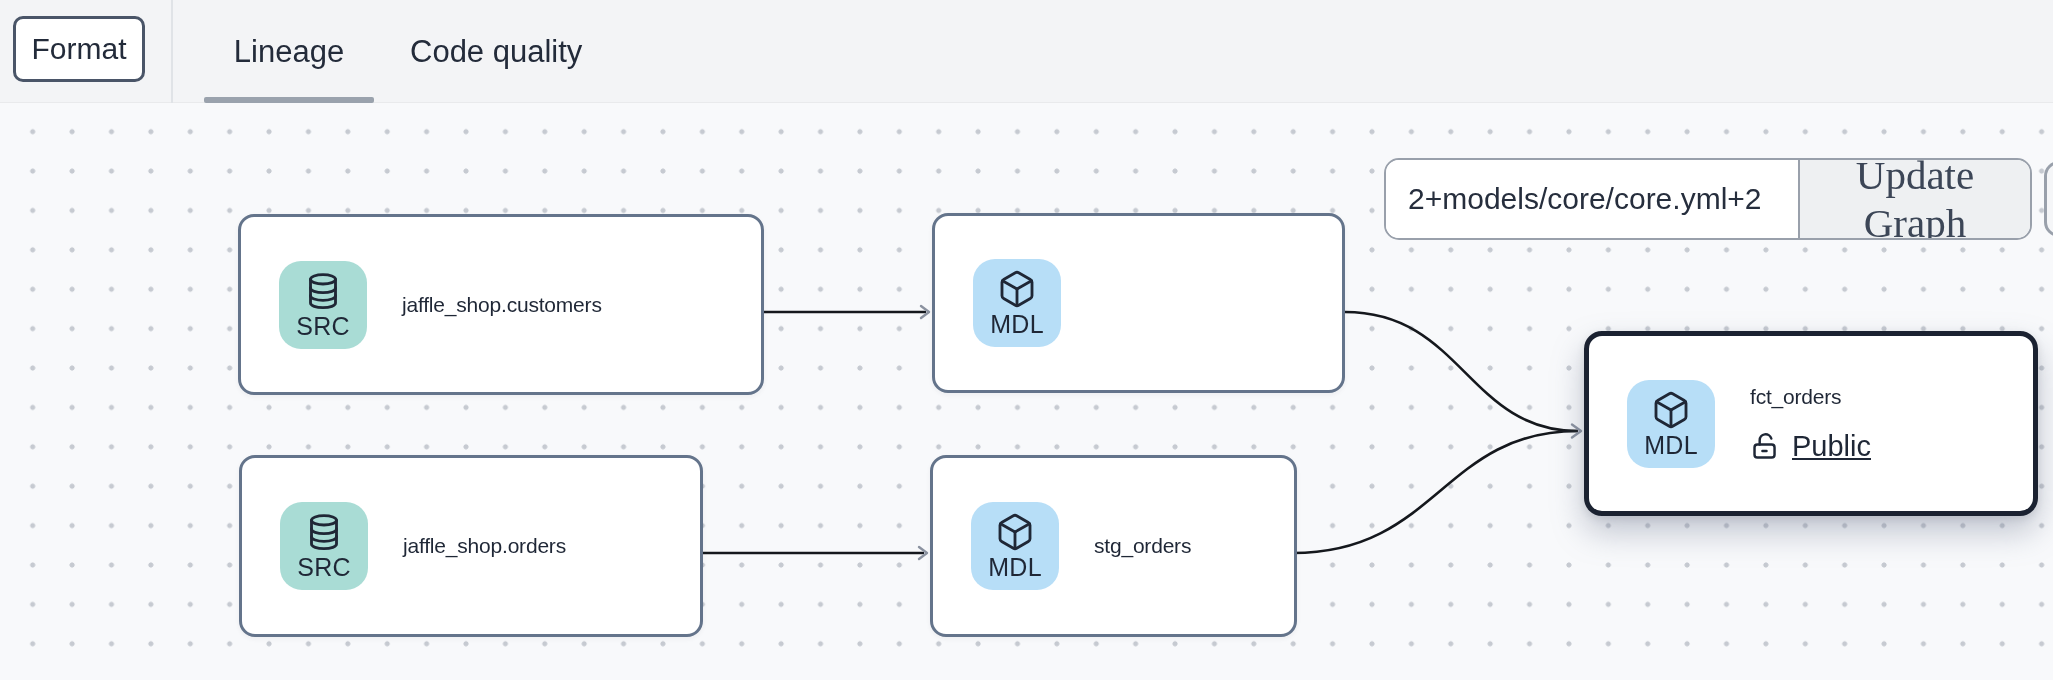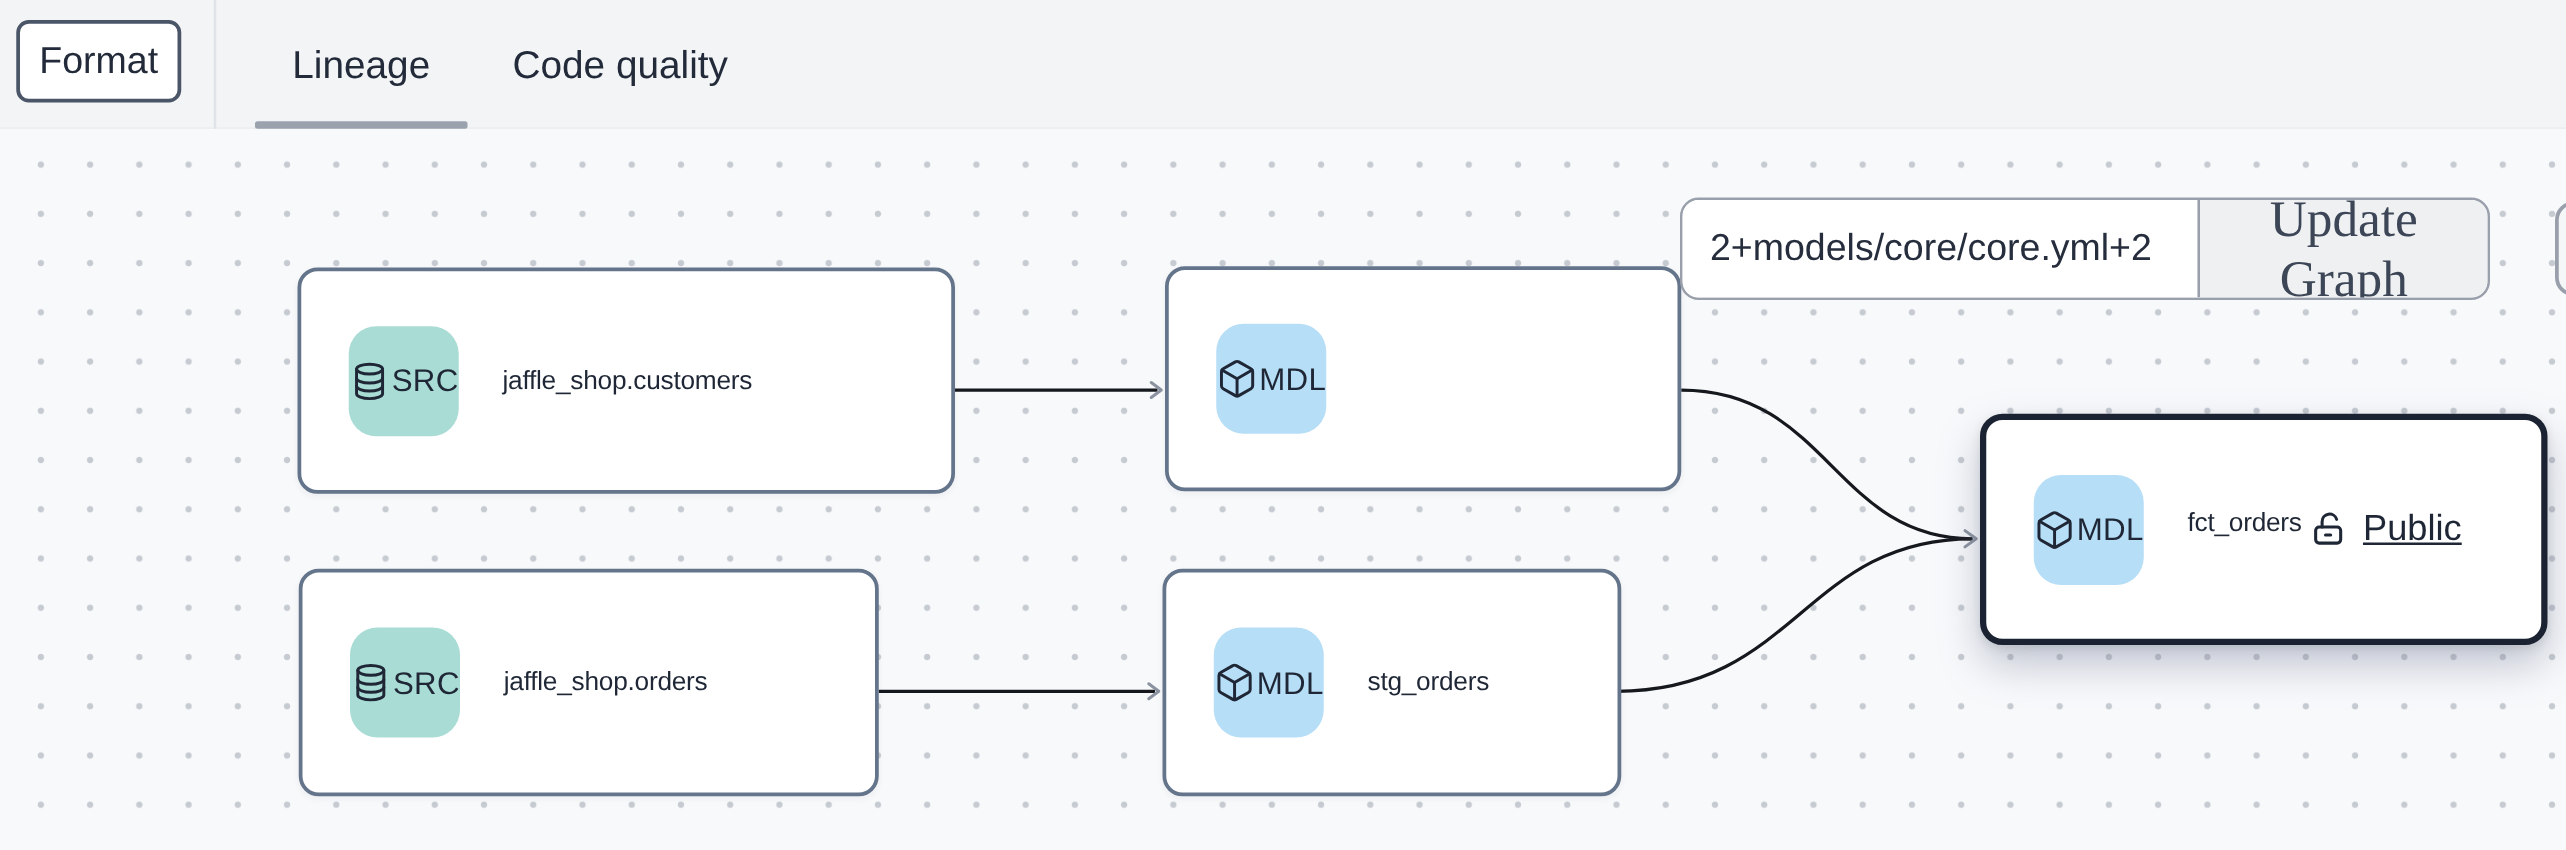--- a/index.html
+++ b/index.html
@@ -53,35 +53,35 @@
   }
   .node-1 { left:238px; top:214px; width:526px; height:181px; }
   .node-2 { left:932px; top:213px; width:413px; height:180px; }
   .node-3 { left:239px; top:455px; width:464px; height:182px; }
   .node-4 { left:930px; top:455px; width:367px; height:182px; }
   .node-5 { left:1584px; top:331px; width:454px; height:185px;
     border:5px solid #1b2231; border-radius:18px;
     box-shadow:0 16px 32px rgba(110,120,145,0.40), 0 3px 8px rgba(0,0,0,0.10); }
   .badge {
     width:88px; height:88px; border-radius:22px; flex:0 0 88px;
-    display:flex; flex-direction:row; align-items:center; justify-content:center;
+    display:flex; flex-direction:column; align-items:center; justify-content:center;
     gap:1px; color:#1f2736;
   }
   .badge-src { background:#a9dcd5; }
   .badge-mdl { background:#b7def7; }
   .badge svg { width:40px; height:40px; display:block; }
   .badge-label { font-size:25px; font-weight:500; letter-spacing:0.3px; line-height:1; margin-top:2px; }
   .node-label { margin-left:35px; font-size:21px; color:#1f2736; letter-spacing:-0.2px; white-space:nowrap; }
-  .node-col { margin-left:35px; display:flex; flex-direction:row; gap:7px; }
+  .node-col { margin-left:35px; display:flex; flex-direction:column; gap:21px; }
   .node-col .node-label { margin-left:0; }
   .node-meta { display:flex; align-items:center; gap:11px; font-size:29px; color:#1f2736;text-decoration:underline; }
   .node-meta svg { width:31px; height:31px; display:block; }
   
   .selector-group {
-    position:absolute; left:1344px; top:158px; width:648px; height:82px; z-index:4;
+    position:absolute; left:1384px; top:158px; width:648px; height:82px; z-index:4;
     border:2px solid #99a0ab; border-radius:15px; overflow:hidden;
     display:flex; background:#ffffff;
   }
   .selector-input {
     flex:1; border:none; outline:none; background:#ffffff;
     font-family:inherit; font-size:30px; color:#262e3d; padding:0 22px; min-width:0;
   }
   .update-btn {
     width:232px; flex:0 0 232px; border:none; border-left:2px solid #99a0ab;
     background:#eef0f2; font-family:Liberation Serif, serif; font-size:41px; color:#3c4657;

